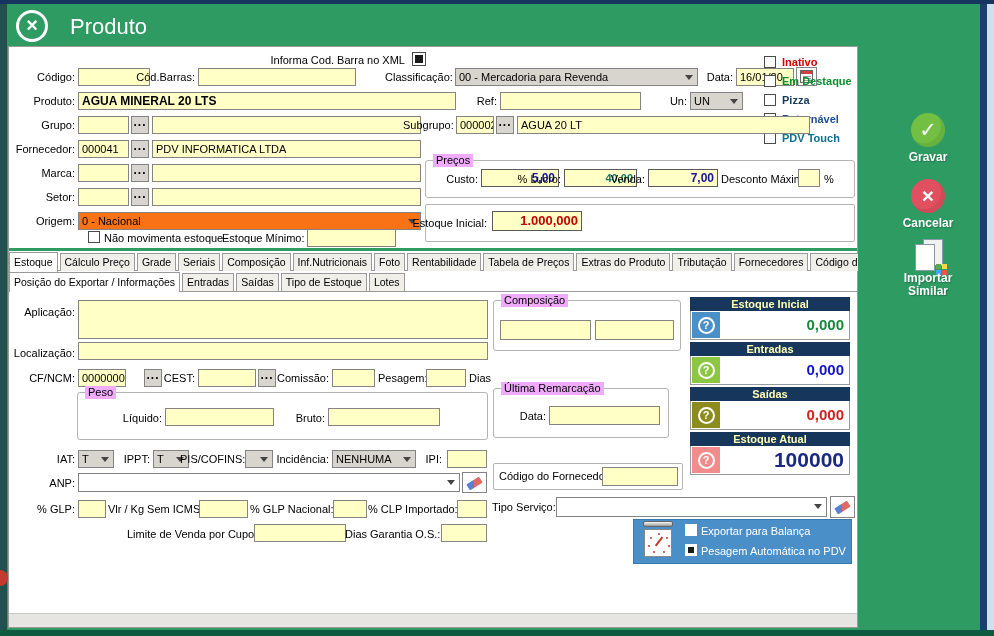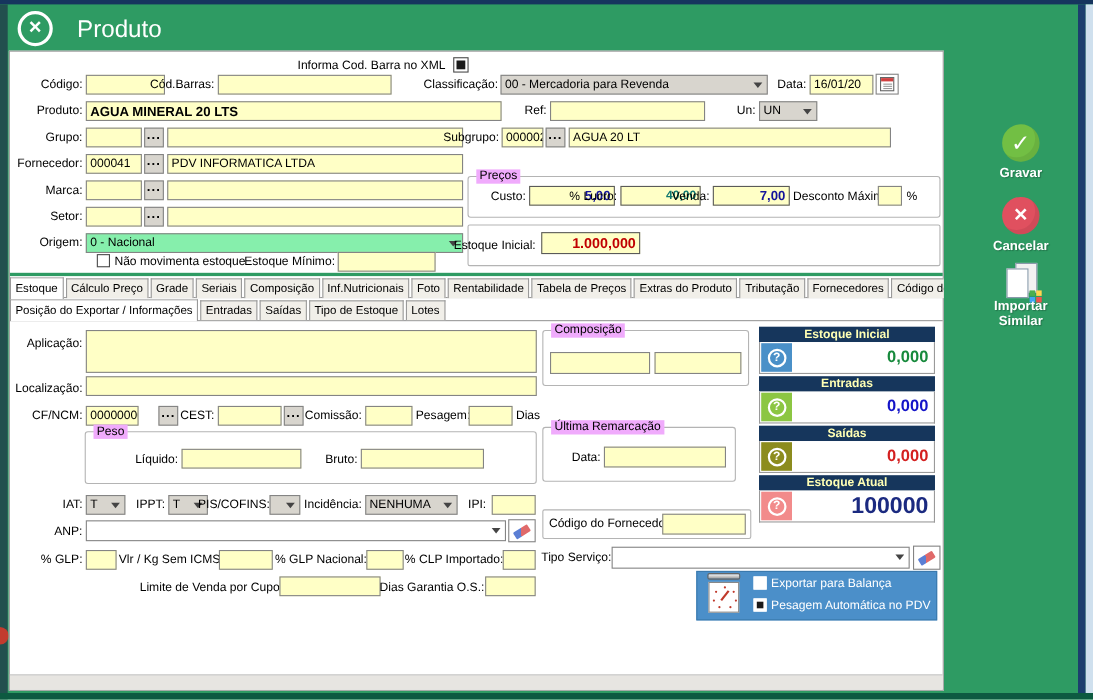--- a/index.html
+++ b/index.html
@@ -10,21 +10,21 @@
   .lbl { position:absolute; text-align:right; white-space:nowrap; line-height:13px; }
   .ll  { text-align:left; }
   .inp { position:absolute; background:#ffffc6; border:1px solid #848484; height:18px; line-height:16px;
          padding:0 3px; white-space:nowrap; overflow:hidden; }
   .inp.strong { border-color:#5a5a5a; }
   .inp.num { text-align:right; font-weight:bold; }
   .inp.bold { font-weight:bold; }
   .sel { position:absolute; background:#d8d5ce; border:1px solid #848484; height:18px; line-height:16px;
          padding:0 15px 0 3px; white-space:nowrap; overflow:hidden; }
   .sel.white { background:#fff; }
-  .sel.yellow { background:#86efac; }
+  .sel.yellow { background:#f97316; }
   .chev { position:absolute; right:4px; top:6px; width:0; height:0;
           border-left:4px solid transparent; border-right:4px solid transparent; border-top:5px solid #444; }
   .dots { position:absolute; width:18px; height:18px; background:#d8d5ce; border:1px solid #848484;
           text-align:center; line-height:11px; font-weight:bold; font-size:12px; letter-spacing:1px; }
   .grp { position:absolute; border:1px solid #b4b4b4; border-radius:3px; }
   .legend { position:absolute; top:-7px; left:7px; background:#f0abfc; padding:0 3px; line-height:13px; white-space:nowrap; }
   .cb { position:absolute; width:12px; height:12px; background:#fff; border:1px solid #4a4a4a; }
   .cb.big { width:14px; height:14px; }
   .cb.checked::after { content:""; position:absolute; left:2px; top:2px; width:6px; height:6px; background:#1a1a1a; }
   .cb.big.checked::after { width:8px; height:8px; }
@@ -112,20 +112,42 @@
       <div class="cal"></div>
     </div>
 
   <div class="lbl" style="left:15px;top:95px;width:60px">Produto:</div>
   <div class="inp bold" style="left:78px;top:92px;width:378px;font-size:12px">AGUA MINERAL 20 LTS</div>
   <div class="lbl" style="left:468px;top:95px;width:29px">Ref:</div>
   <div class="inp" style="left:500px;top:92px;width:141px"></div>
   <div class="lbl" style="left:664px;top:95px;width:23px">Un:</div>
   <div class="sel" style="left:690px;top:92px;width:53px"><span>UN</span><i class="chev"></i></div>
 
+  <div id="flags">
+      <div class="flag-row">
+        <div class="fcb"></div>
+        <span style="color: rgb(212, 0, 0);">Inativo</span>
+      </div>
+      <div class="flag-row">
+        <div class="fcb"></div>
+        <span style="color: rgb(10, 143, 47);">Em Destaque</span>
+      </div>
+      <div class="flag-row">
+        <div class="fcb"></div>
+        <span style="color: rgb(23, 58, 94);">Pizza</span>
+      </div>
+      <div class="flag-row">
+        <div class="fcb"></div>
+        <span style="color: rgb(29, 79, 145);">Retornável</span>
+      </div>
+      <div class="flag-row">
+        <div class="fcb"></div>
+        <span style="color: rgb(14, 111, 142);">PDV Touch</span>
+      </div>
+    </div>
 
   <div class="lbl" style="left:15px;top:119px;width:60px">Grupo:</div>
   <div class="inp" style="left:78px;top:116px;width:51px"></div>
   <div class="dots" style="left:131px;top:116px">...</div>
   <div class="inp" style="left:152px;top:116px;width:269px"></div>
   <div class="lbl" style="left:403px;top:119px;width:50px">Subgrupo:</div>
   <div class="inp" style="left:456px;top:116px;width:38px">000002</div>
   <div class="dots" style="left:496px;top:116px">...</div>
   <div class="inp" style="left:517px;top:116px;width:293px">AGUA 20 LT</div>
 

